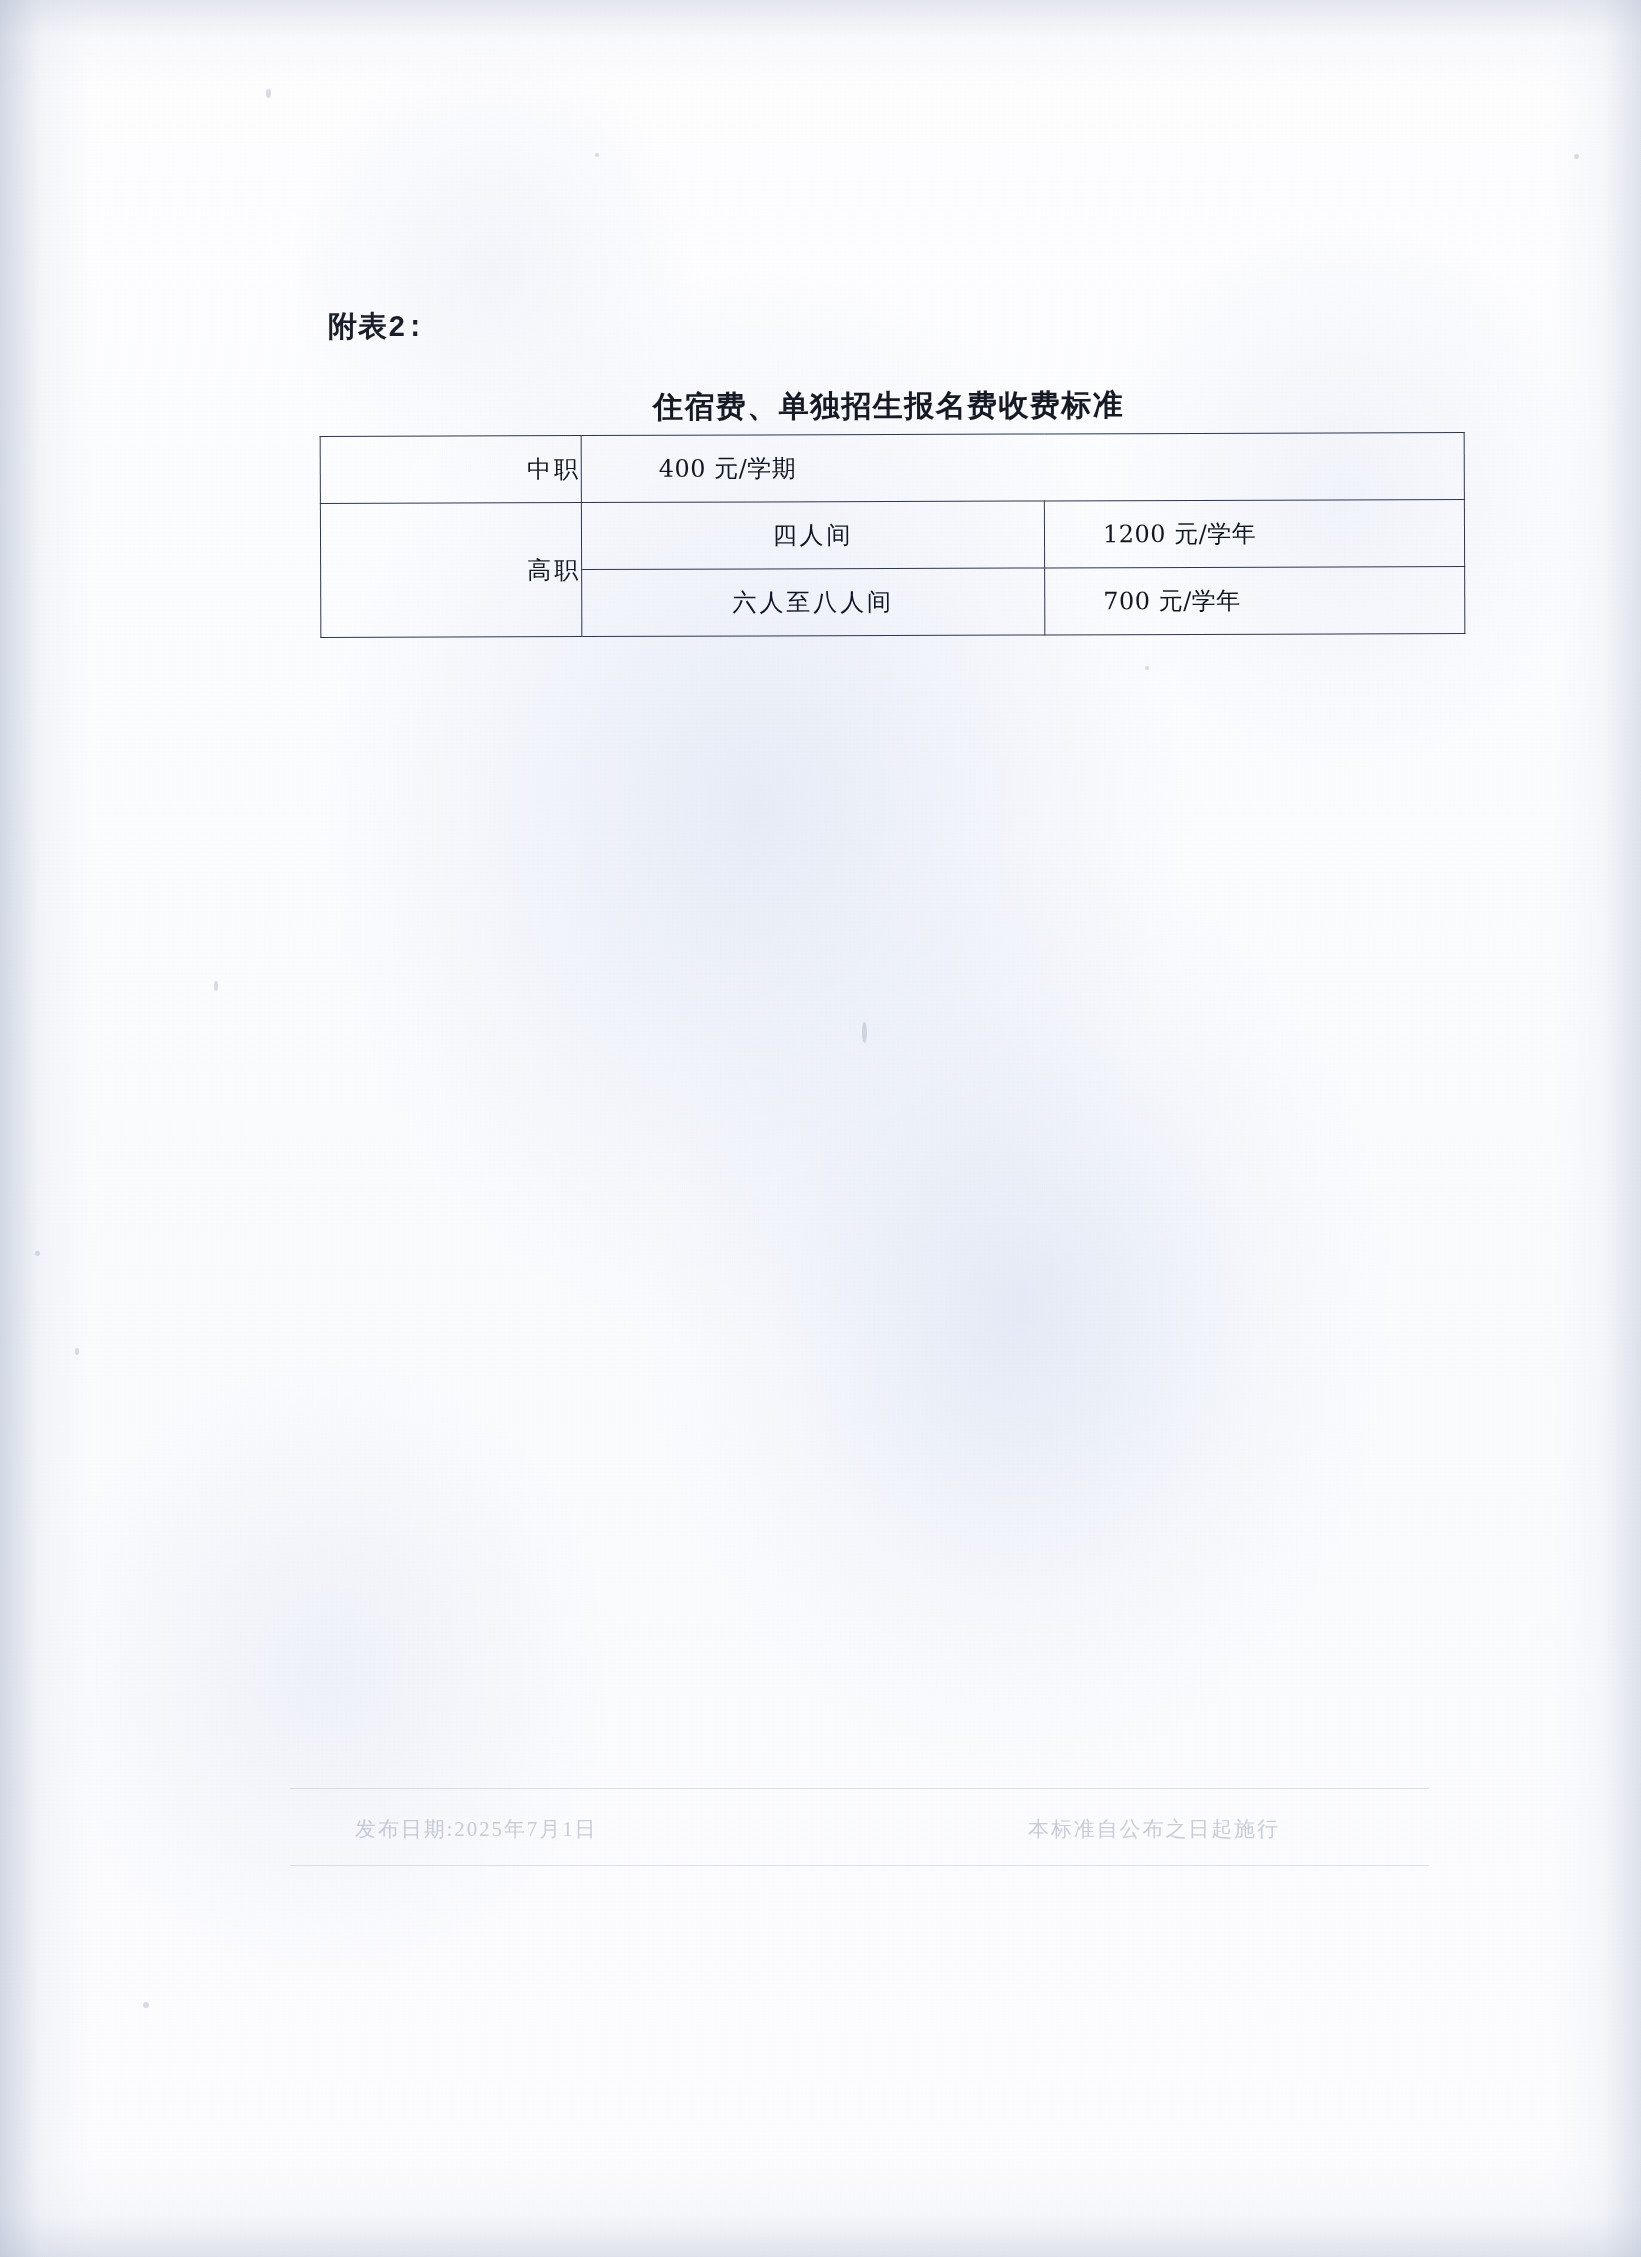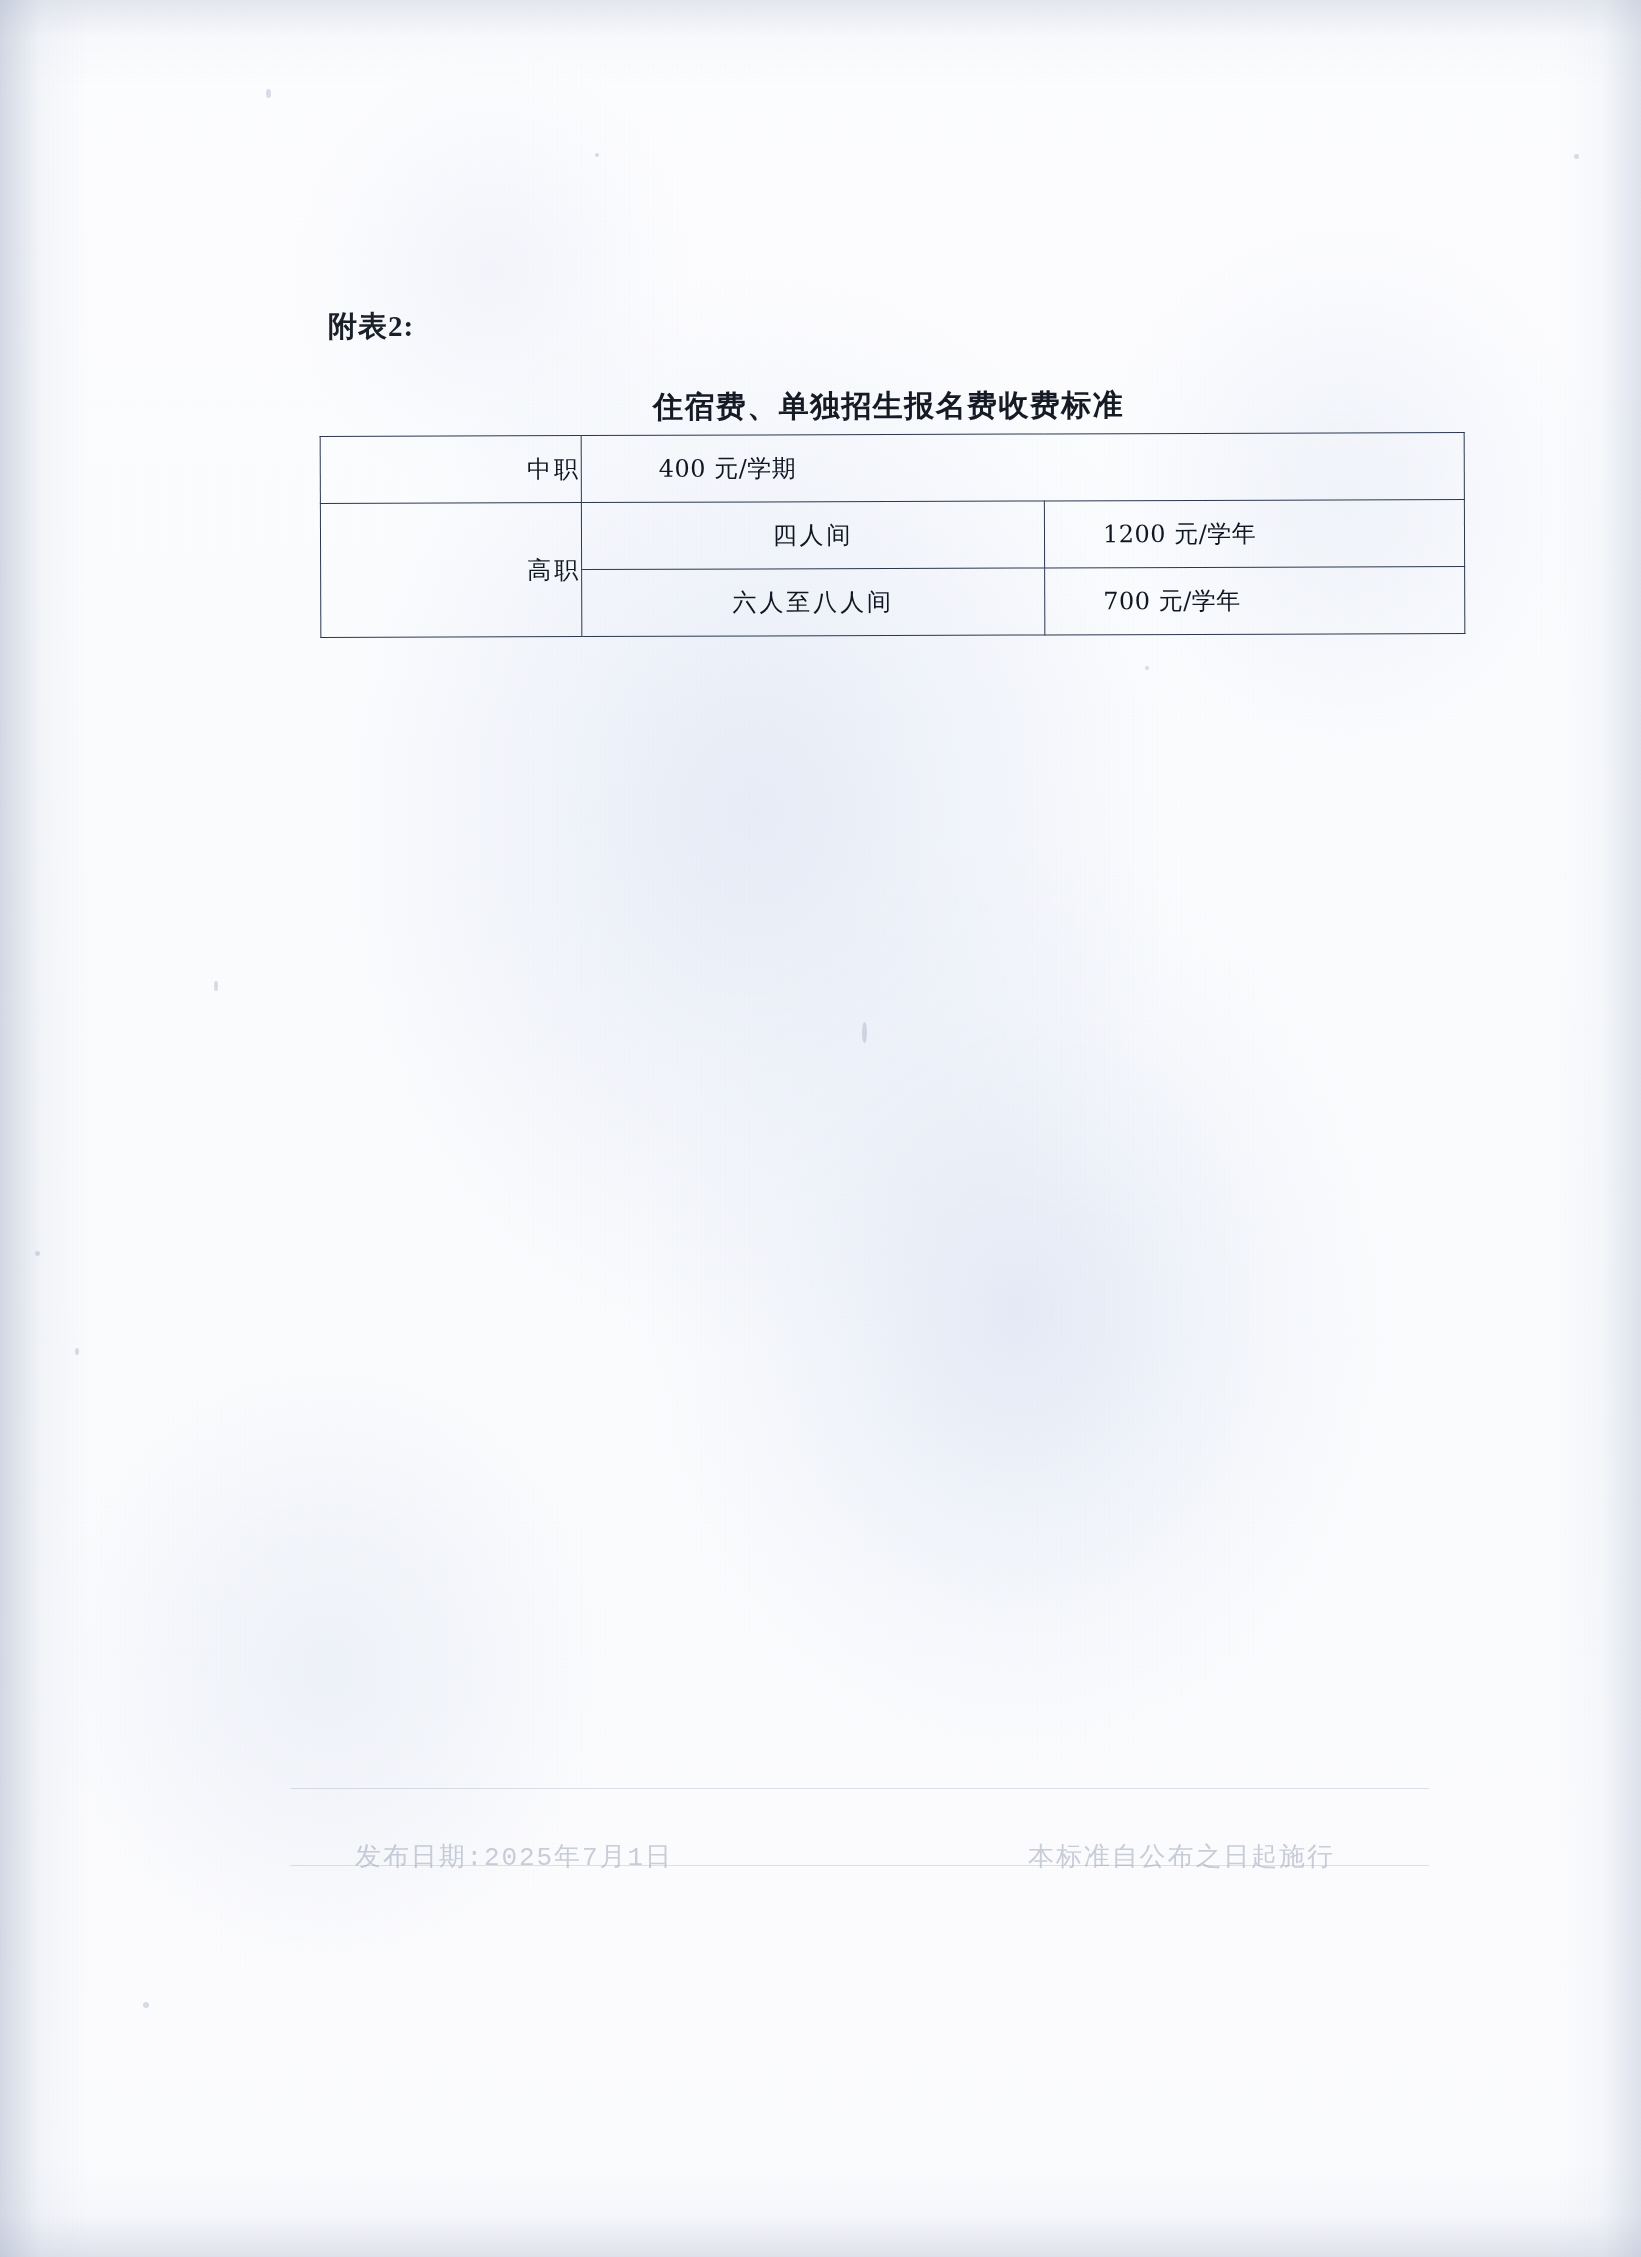--- a/index.html
+++ b/index.html
@@ -66,21 +66,21 @@
     left: 0;
     top: 0;
     width: 1641px;
     height: 2257px;
   }
 
   .attachment-label {
     position: absolute;
     left: 328px;
     top: 307px;
-    font-family: Liberation Serif, serif;
+    font-family: Liberation Mono, monospace;
     font-weight: bold;
     font-size: 29px;
     letter-spacing: 1px;
     color: #1b1f2a;
   }
 
   .doc-title {
     position: absolute;
     left: 319px;
     top: 386px;
@@ -144,26 +144,25 @@
   
   .ghost-line {
     position: absolute;
     left: 290px;
     width: 1139px;
     height: 1px;
     background: rgba(150,160,180,0.30);
   }
   .ghost-text {
     position: absolute;
-    font-family: Liberation Mono, monospace;
-    font-size: 26px;
+    font-family: Liberation Serif, serif;
+    font-size: 21px;
     color: rgba(128,140,164,0.42);
     letter-spacing: 1.9px;
     white-space: nowrap;
-    margin-top: 24px;
   }
 </style>
 </head>
 <body>
 
 <div class="page">
   <div class="grain"></div>
   <div class="edge-shade"></div>
 
   <div class="speck" style="left:266px; top:89px; width:4.8px; height:8.7px;"></div>

